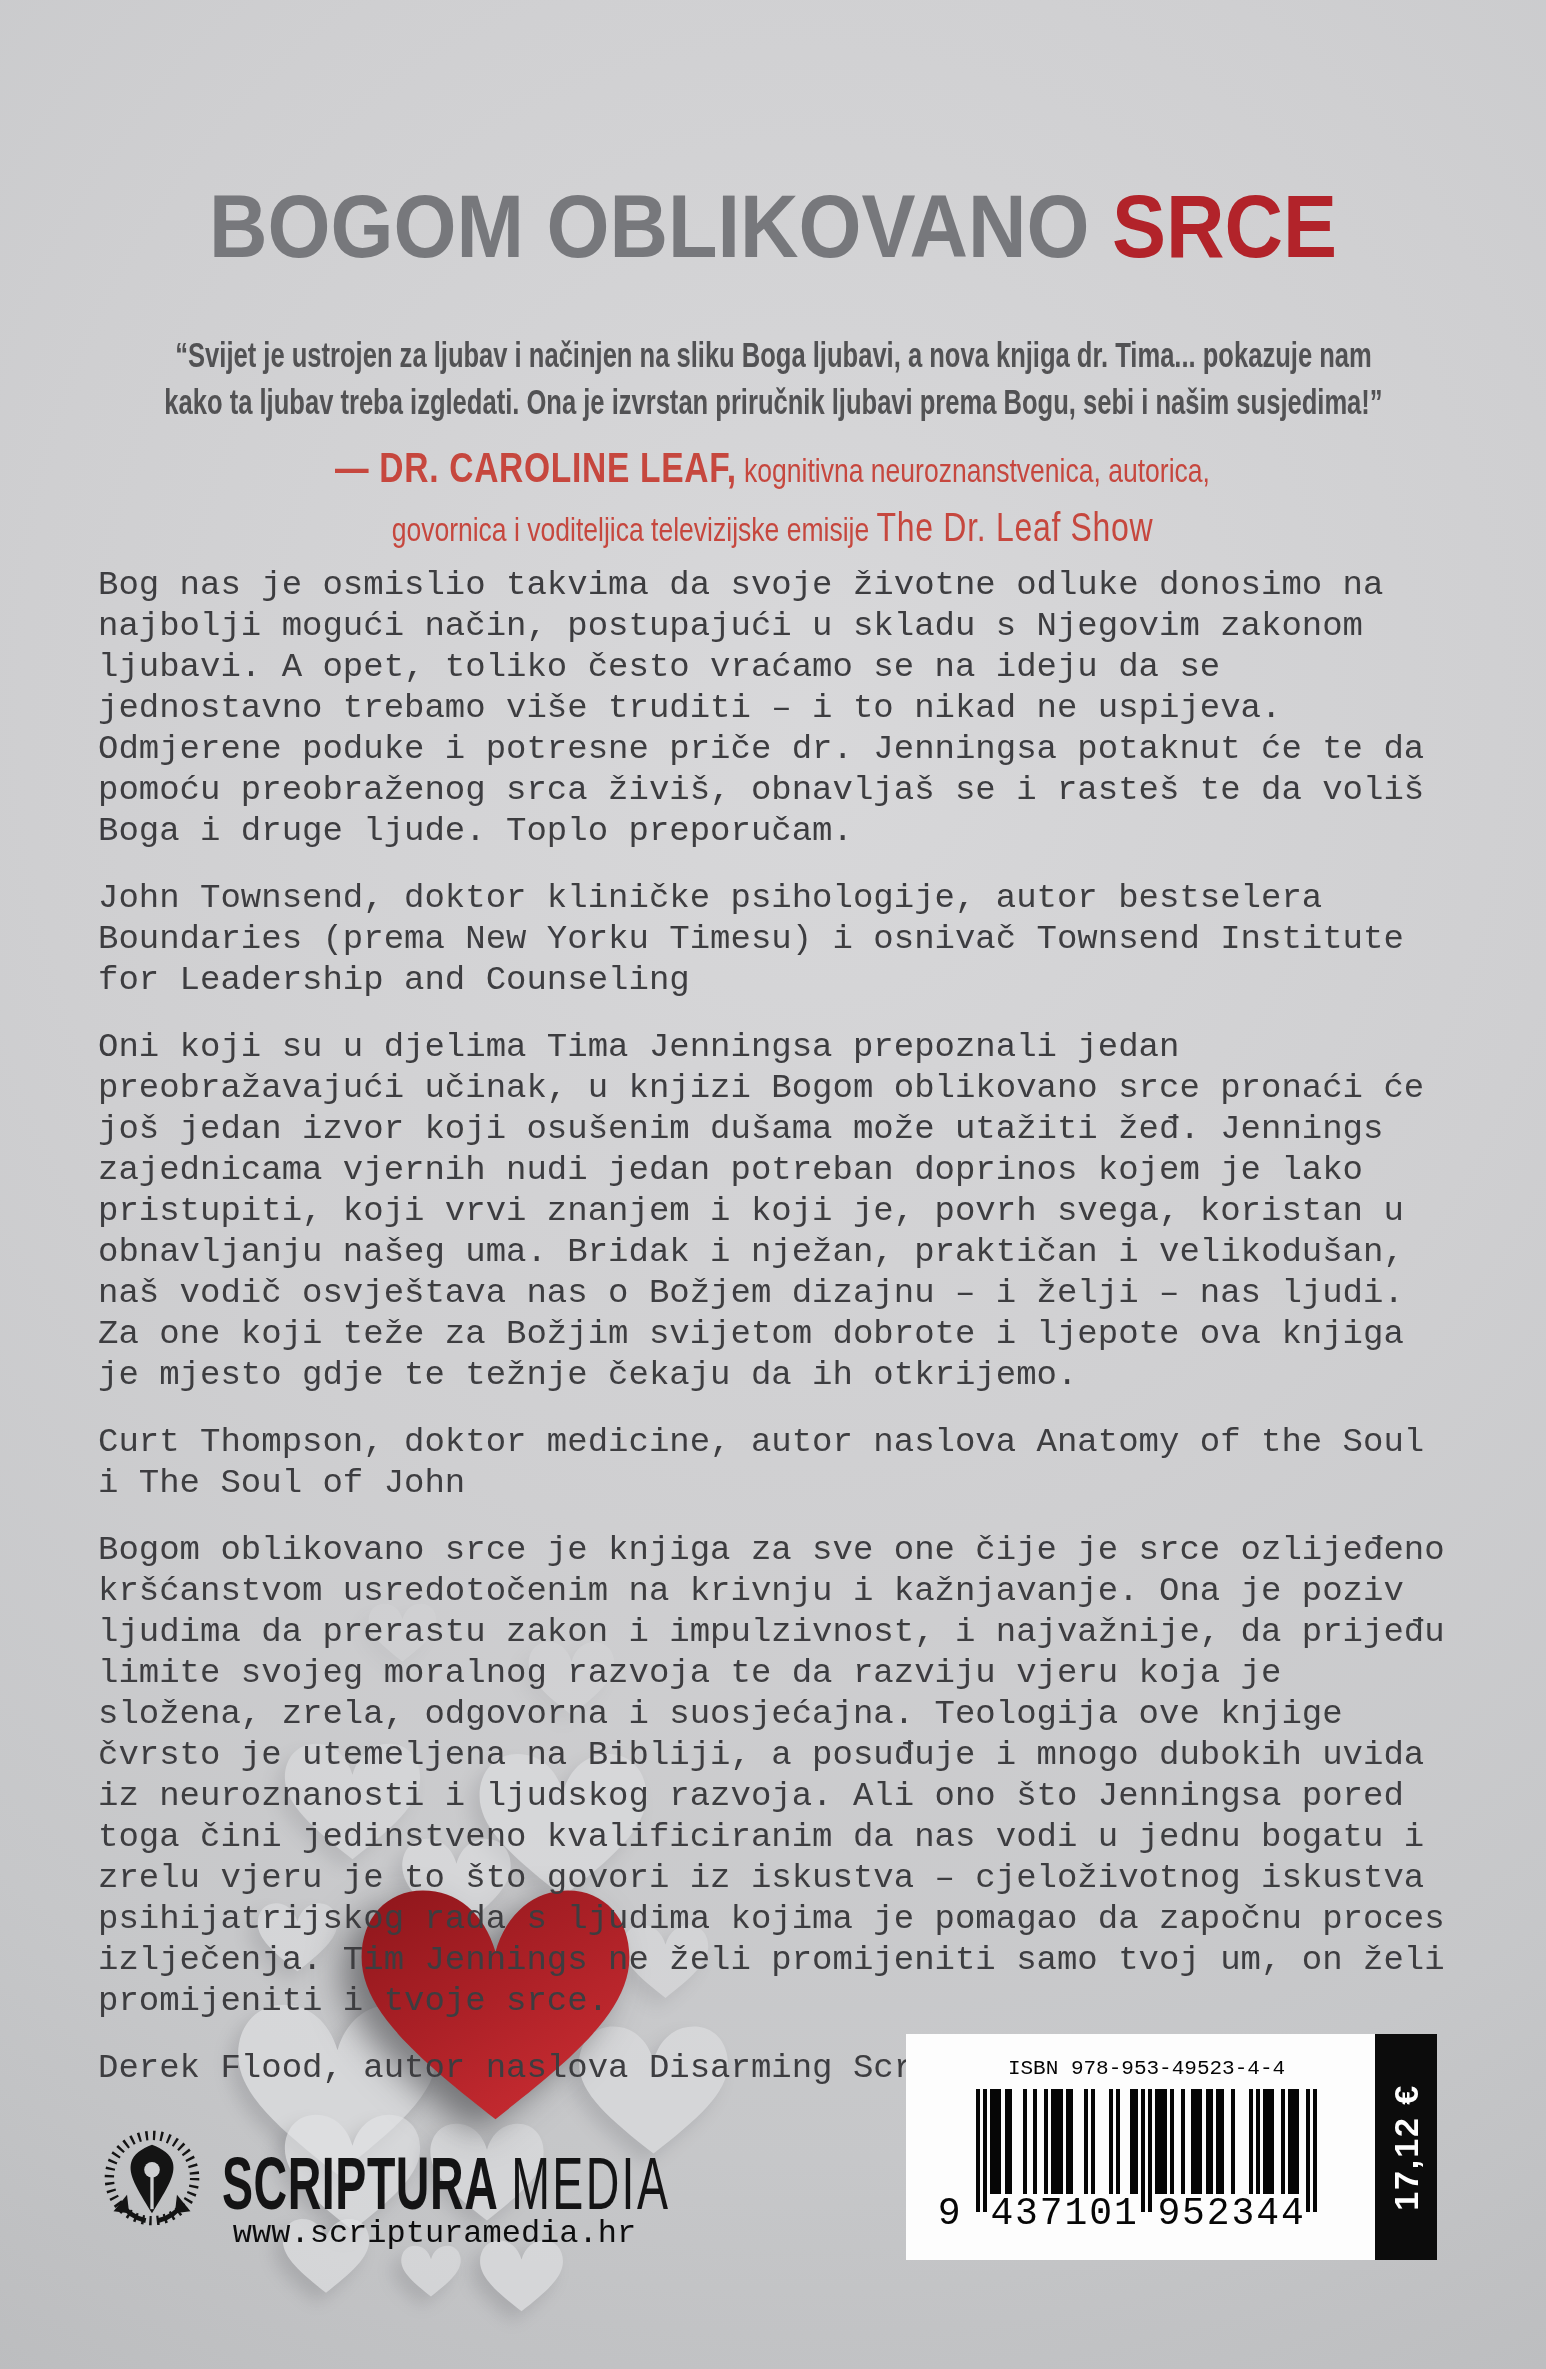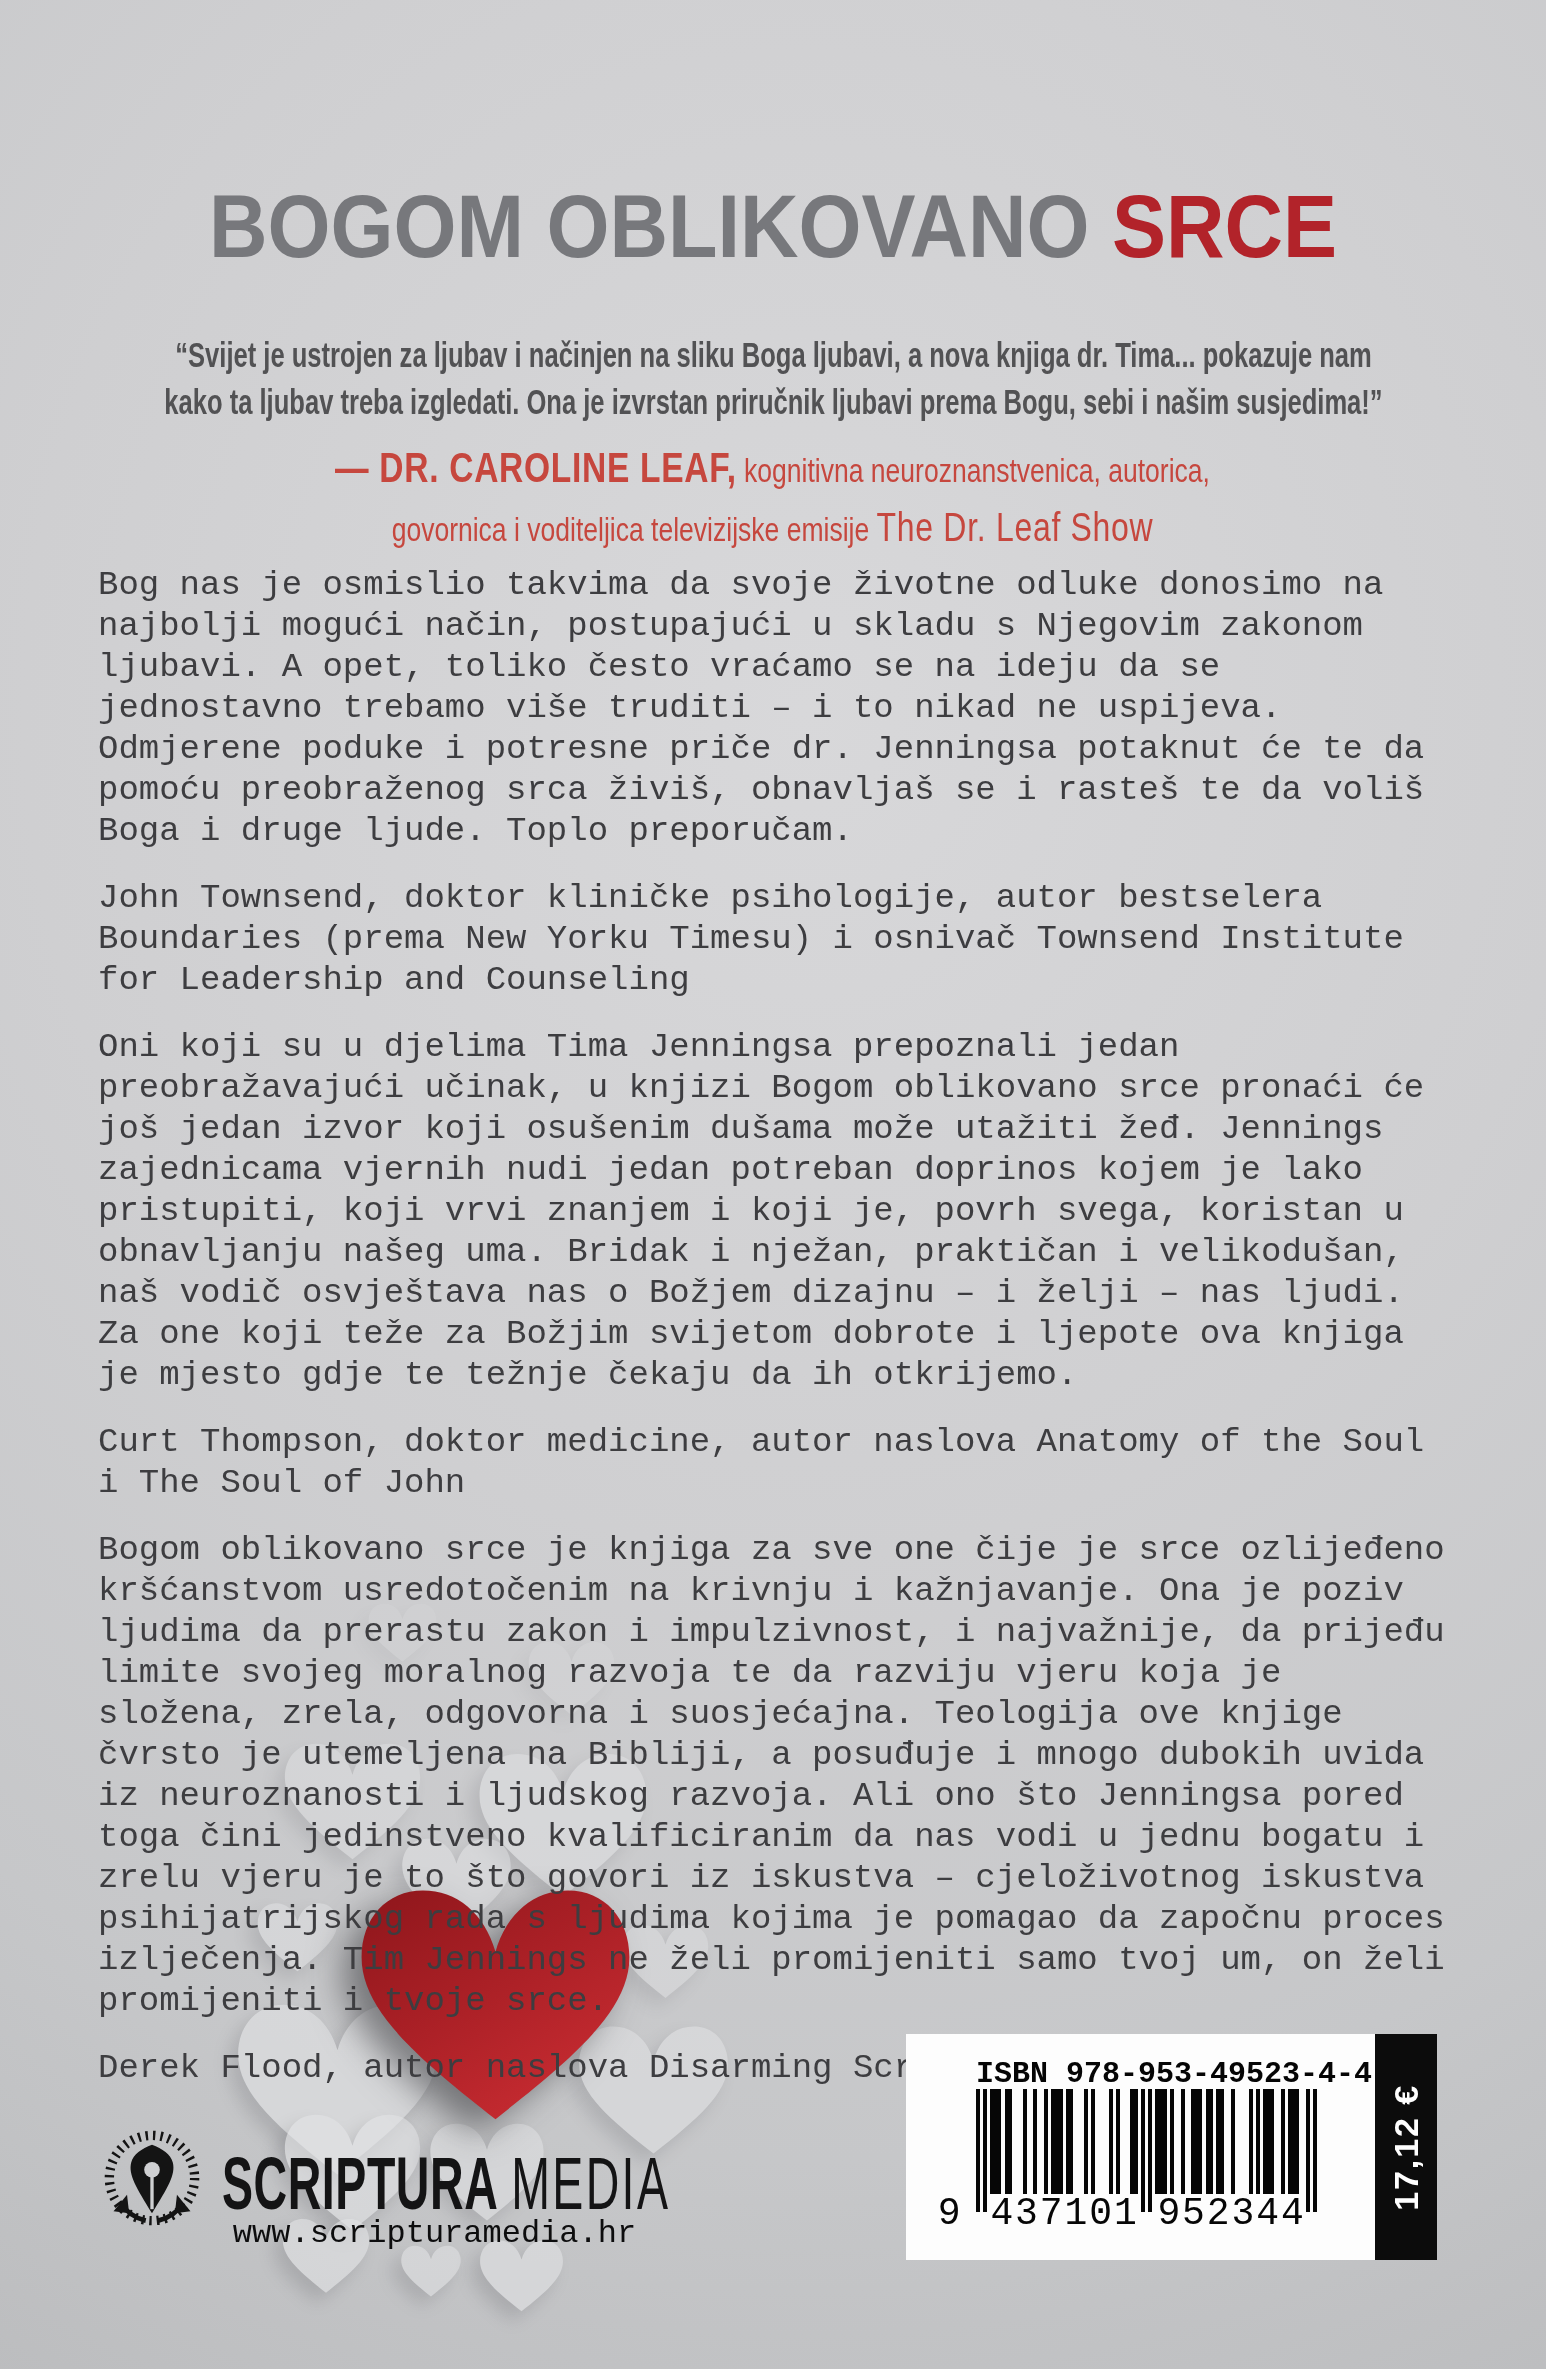--- a/index.html
+++ b/index.html
@@ -132,22 +132,22 @@
     width: 531px; height: 226px;
     background: #fdfdfd;
     z-index: 4;
   }
   .isbn {
     position: absolute;
     left: 70px; top: 22.6px;
     width: 341px;
     text-align: center;
     font-family: "Liberation Mono", monospace;
-    font-size: 30px;
-    font-weight: 700;
+    font-size: 21px;
+    font-weight: 400;
     color: #050505;
     white-space: nowrap;
   }
   .bars {
     position: absolute;
     left: 70px; top: 55px;
     width: 341px; height: 123px;
   }
   .bar { position: absolute; top: 0; height: 105px; background: #060606; }
   .bar.guard { height: 123px; }

